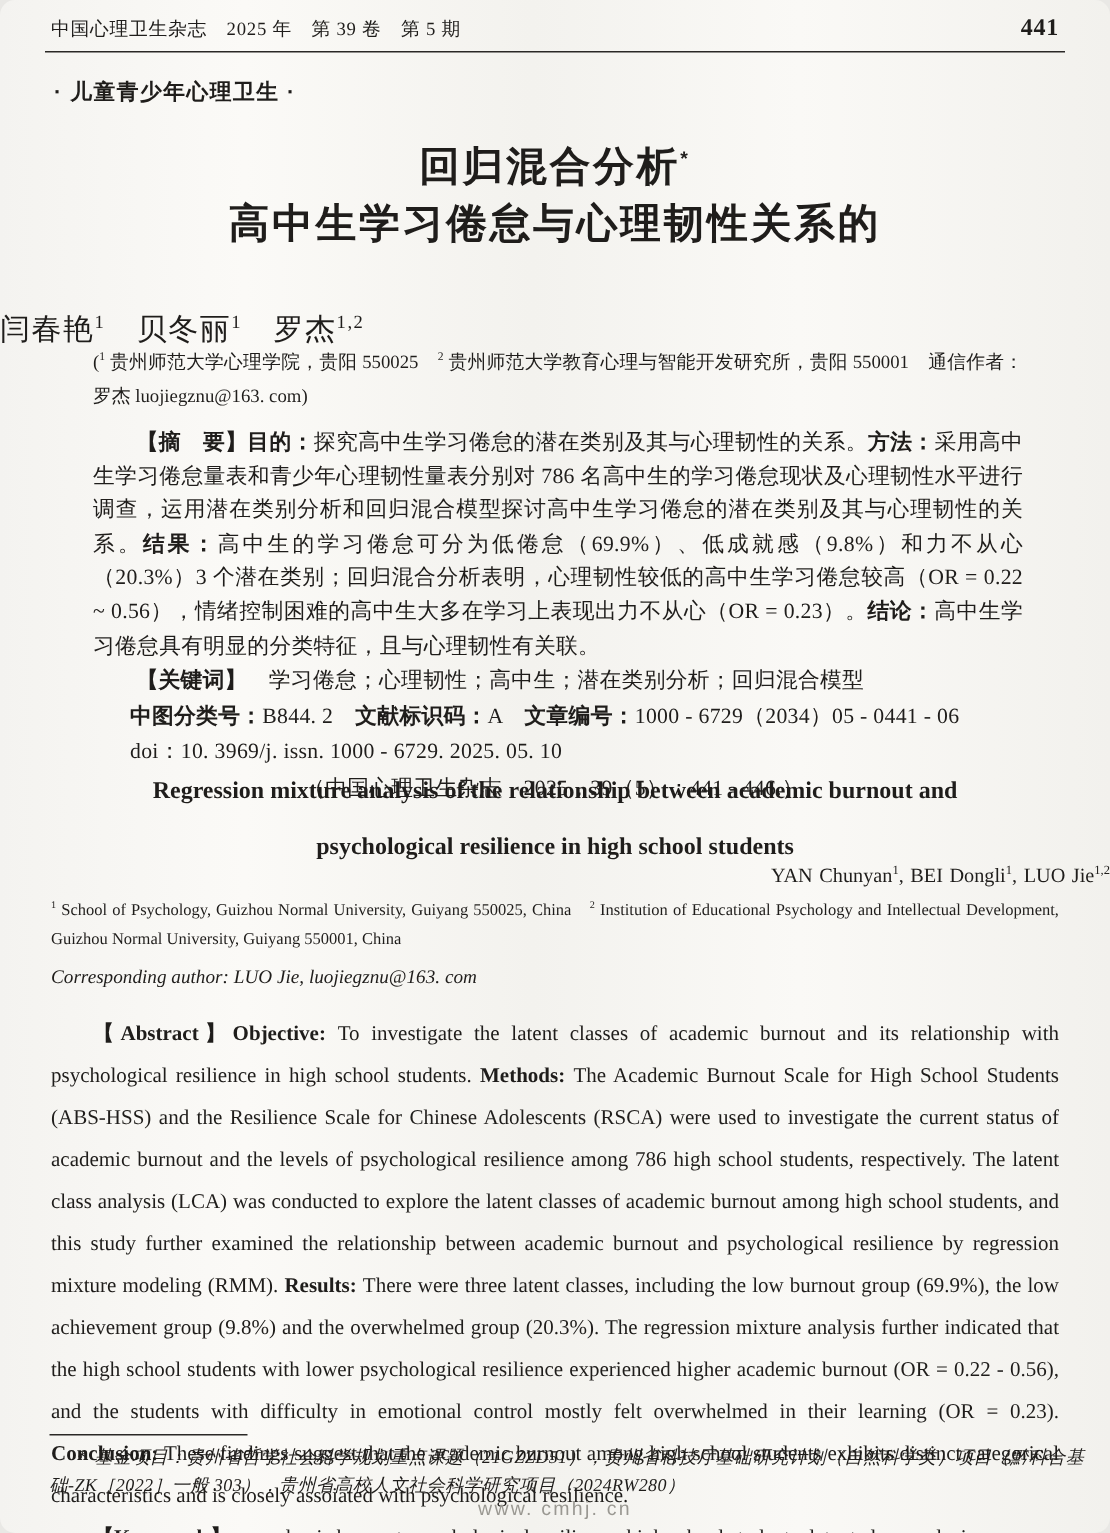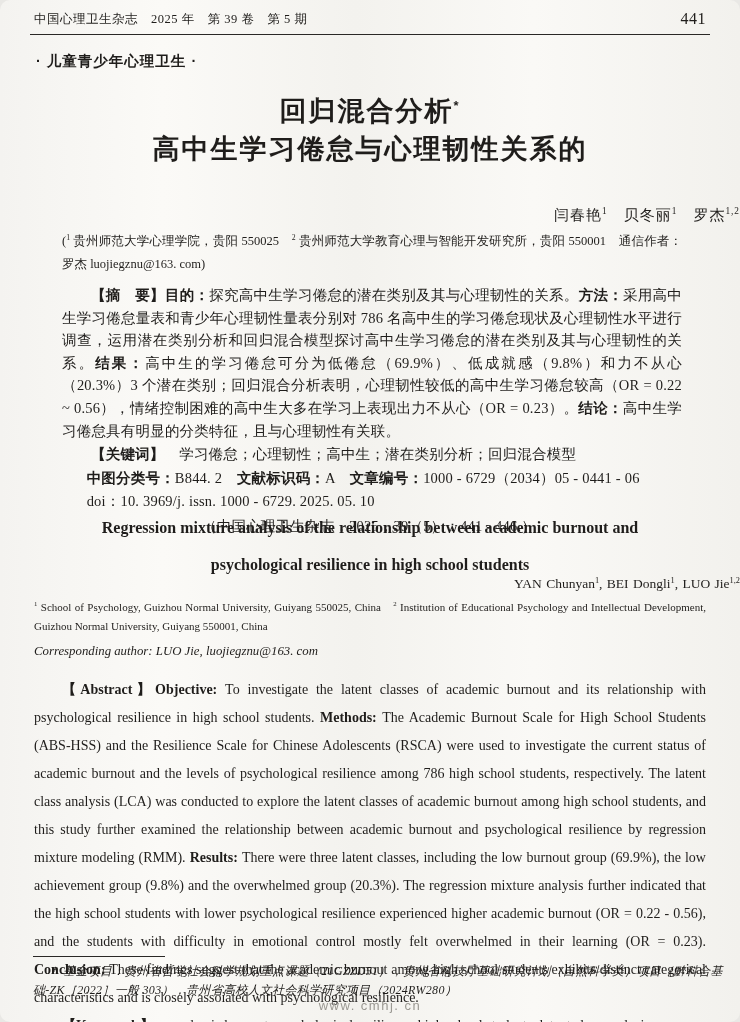--- a/index.html
+++ b/index.html
@@ -18,41 +18,41 @@
   .b{font-weight:bold;}
   sup{font-size:0.62em;line-height:0;}
 
   
   .hdr{
     position:absolute;left:30px;right:30px;top:10px;
     display:flex;justify-content:space-between;align-items:flex-end;
     padding:0 4px 6px 4px;border-bottom:1.6px solid #2a2826;
   }
   .hdr .jinfo{font-size:12.5px;letter-spacing:0.5px;}
-  .hdr .pnum{font-size:16px;font-weight:normal;letter-spacing:0.5px;}
+  .hdr .pnum{font-size:16px;font-weight:bold;letter-spacing:0.5px;}
 
   
   .section-label{
     position:absolute;left:36px;top:52px;
     font-size:14.5px;font-weight:bold;letter-spacing:1px;
     font-family:"Liberation Sans","DejaVu Sans",sans-serif;
   }
 
   
   .title-cn{
     position:absolute;left:0;right:0;top:92px;text-align:center;
     font-size:27px;font-weight:bold;line-height:1.42;letter-spacing:2px;
     font-family:"Liberation Sans","DejaVu Sans",sans-serif;
   }
   .title-cn sup{font-size:13px;}
 
   
   .authors-cn{
-    position:absolute;left:0;right:0;top:206px;text-align:right;
-    font-size:15px;letter-spacing:1px;
+    position:absolute;left:0;right:0;top:206px;text-align:left;
+    font-size:20px;letter-spacing:1px;
   }
   
   .affil-cn{
     position:absolute;left:62px;right:58px;top:230px;
     font-size:12.5px;line-height:1.8;text-align:justify;
   }
 
   
   .abs-cn{
     position:absolute;left:62px;right:58px;top:284px;

